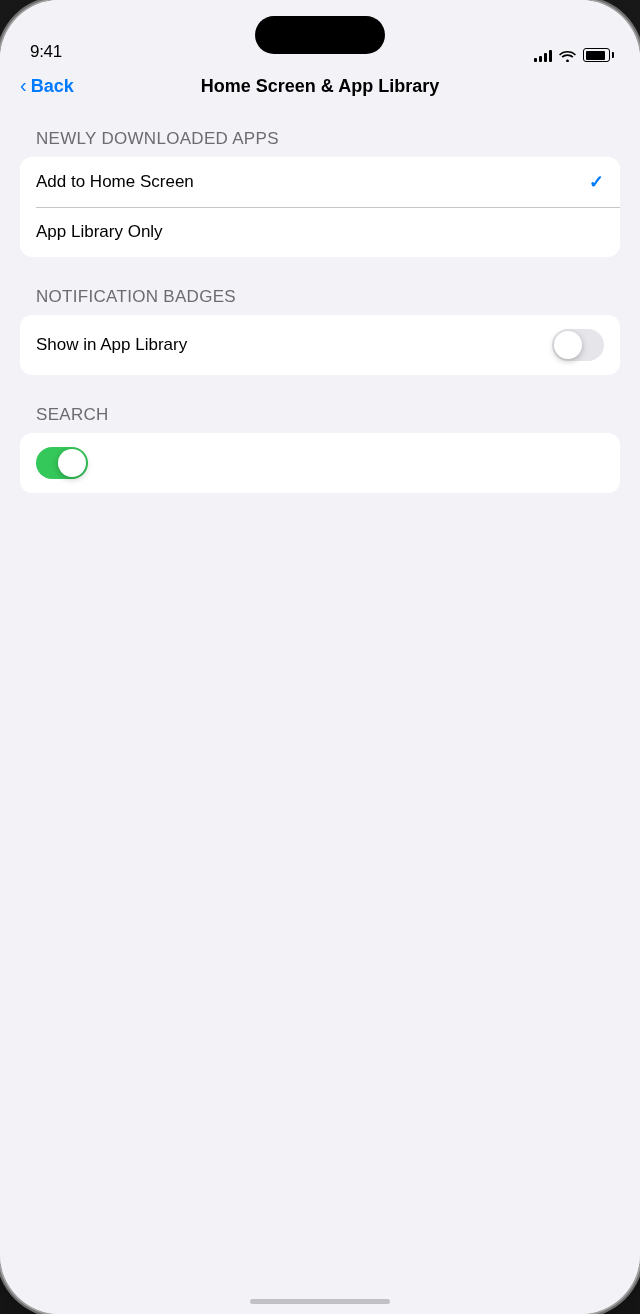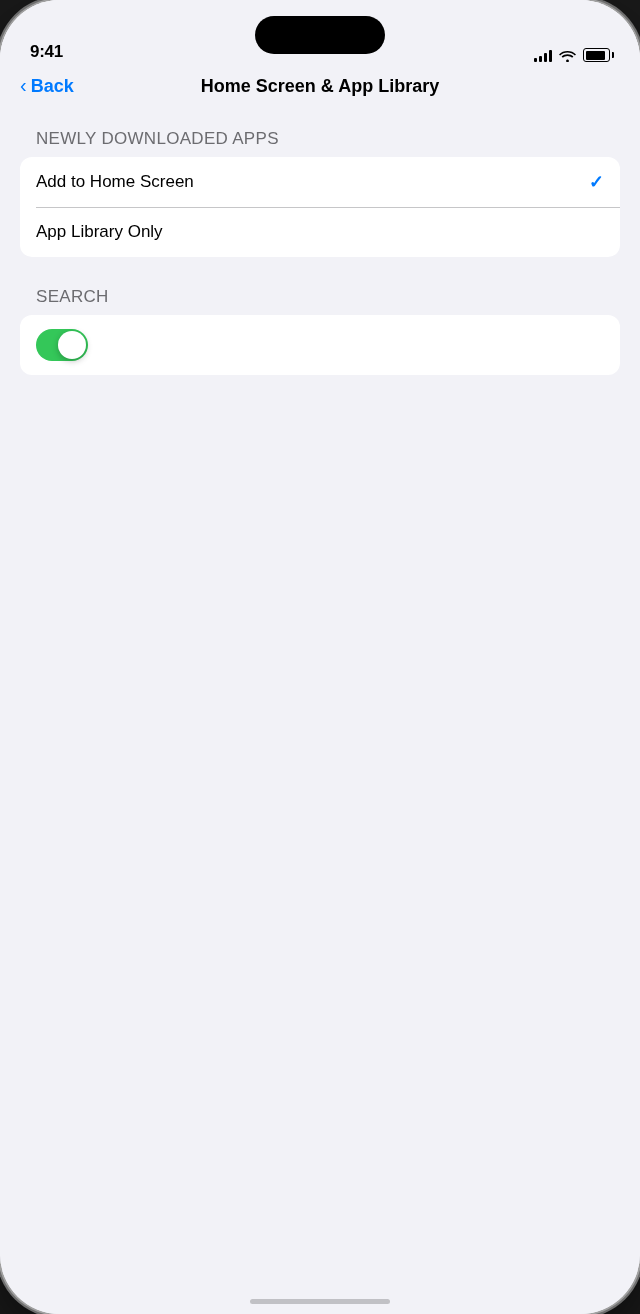--- a/index.html
+++ b/index.html
@@ -72,21 +72,21 @@
       height: 70px;
       display: flex;
       align-items: flex-end;
       justify-content: space-between;
       padding: 0 30px 8px;
       z-index: 5;
     }
 
     .status-time {
       font-size: 17px;
-      font-weight: 700;
+      font-weight: 400;
       color: #000;
       letter-spacing: -0.3px;
     }
 
     .status-icons {
       display: flex;
       align-items: center;
       gap: 7px;
     }
 
@@ -357,20 +357,32 @@
             <span class="row-label">Add to Home Screen</span>
             <span class="checkmark">✓</span>
           </div>
 
           <div class="settings-row">
             <span class="row-label">App Library Only</span>
           </div>
         </div>
       </div>
 
+      <div class="section">
+        <div class="section-header">NOTIFICATION BADGES</div>
+        <div class="settings-group">
+
+          <div class="settings-row">
+            <span class="row-label">Show in App Library</span>
+            <div class="toggle-switch off">
+              <div class="toggle-thumb"></div>
+            </div>
+          </div>
+        </div>
+      </div>
 
       <div class="section">
         <div class="section-header">SEARCH</div>
         <div class="settings-group">
 
           <div class="settings-row">
             <div class="toggle-switch on">
               <div class="toggle-thumb"></div>
             </div>
           </div>

